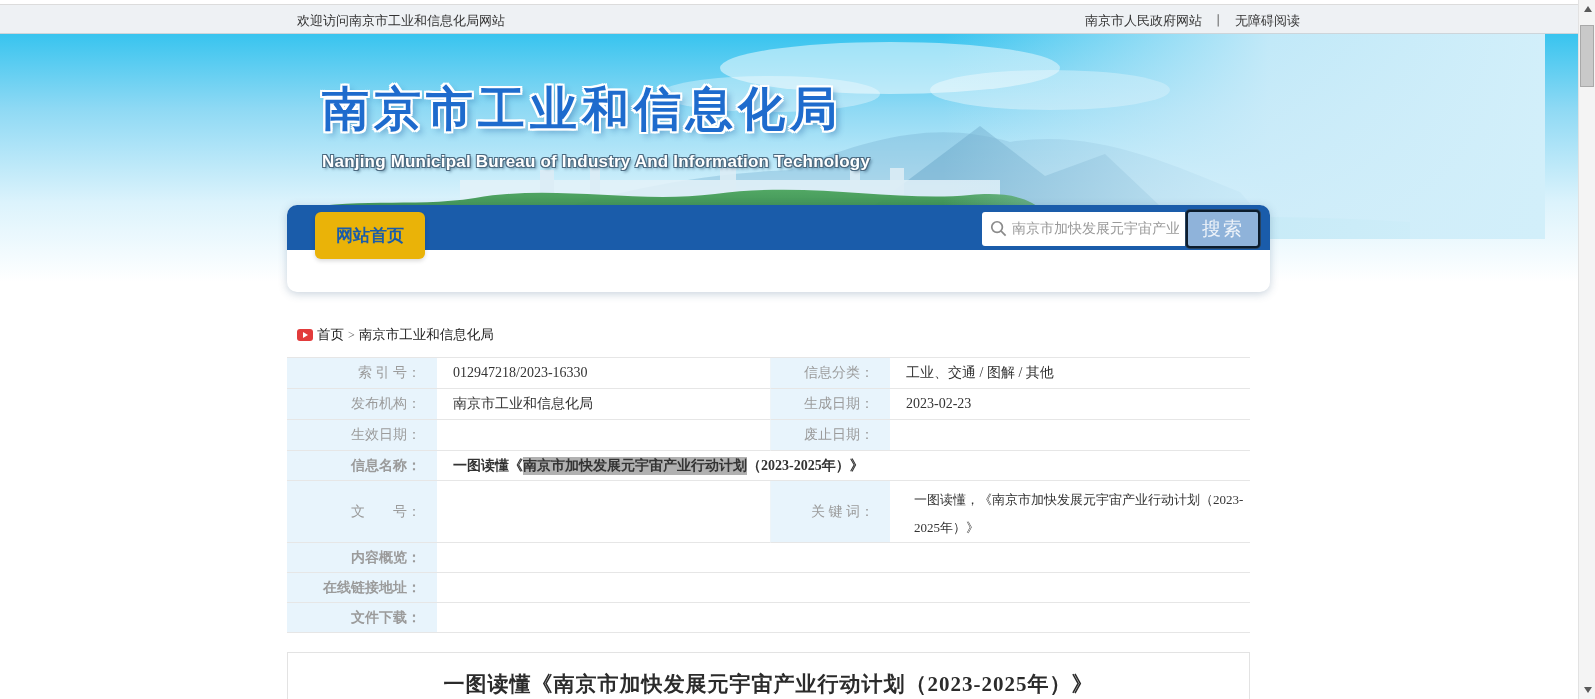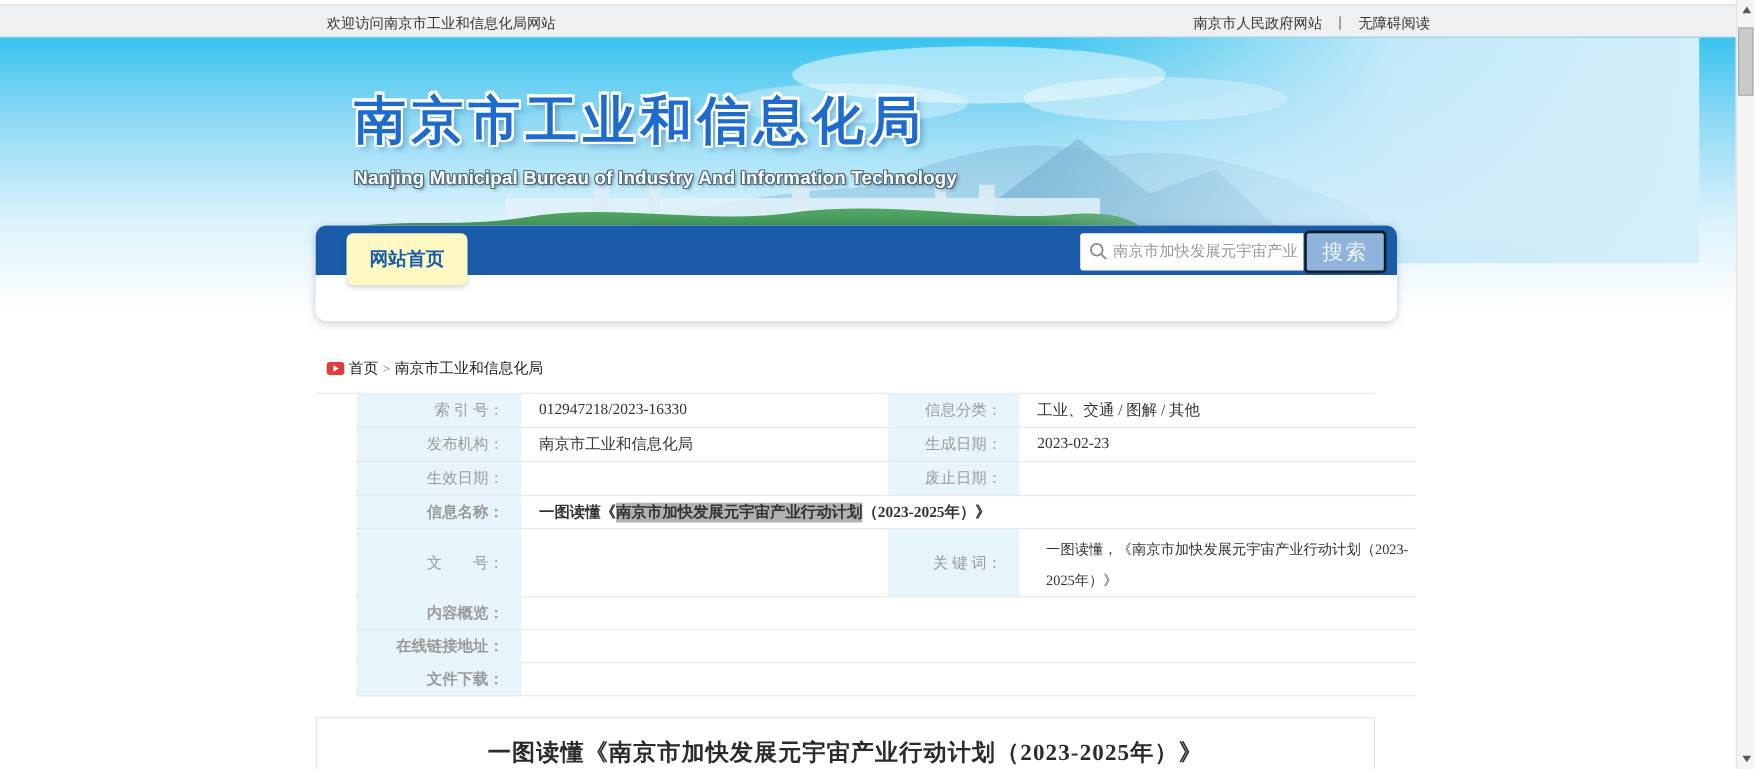--- a/index.html
+++ b/index.html
@@ -46,21 +46,21 @@
   .navwrap {
     position:absolute; left:287px; top:205px; width:983px; height:87px;
     background:#fff; border-radius:10px; box-shadow:0 2px 8px rgba(40,80,120,.25);
   }
   .navbar {
     position:relative; height:45px; background:var(--nav-blue);
     border-radius:10px 10px 0 0;
   }
   .tab-active {
     position:absolute; left:28px; top:7px; width:110px; height:47px; z-index:2;
-    background:#fef9c3; border-radius:6px; display:flex; align-items:center; justify-content:center;
+    background:#eab308; border-radius:6px; display:flex; align-items:center; justify-content:center;
     font-size:17px; font-weight:bold; color:var(--nav-blue); cursor:pointer;
     box-shadow:0 2px 4px rgba(0,0,0,.15);
   }
   .nav-items { position:absolute; left:168px; top:0; height:45px; display:flex; gap:55px; align-items:center; }
   .nav-item { color:#fff; font-size:17px; font-weight:bold; cursor:pointer; white-space:nowrap; }
   .search { position:absolute; right:10px; top:5px; display:flex; align-items:center; }
   .search-box { position:relative; }
   .search-input {
     width:203px; height:34px; border:none; border-radius:3px 0 0 3px;
     padding:0 6px 0 30px; font-size:14px; color:#999; background:#fff; outline:none;
@@ -92,21 +92,21 @@
     width:0; height:0; border-left:5px solid #fff; border-top:3px solid transparent; border-bottom:3px solid transparent;
   }
   .breadcrumb a { color:#222; text-decoration:none; cursor:pointer; }
   .crumb-sep { color:#555; font-size:12px; }
 
   
   .info-table {
     position:absolute; left:287px; top:357px; width:963px;
     border-top:1px solid #e6e6e6; font-family:"Liberation Serif", serif; font-size:14px;
   }
-  .trow { display:grid; grid-template-columns:150px 333px 120px 360px;margin-left:37px; }
+  .trow { display:grid; grid-template-columns:150px 333px 120px 360px; }
   .trow.span { grid-template-columns:150px 813px;font-weight:bold; }
   .cell { border-bottom:1px solid #e6e6e6; display:flex; align-items:center; min-height:30px; }
   .lbl { background:var(--label-bg); color:var(--label-text); justify-content:flex-end; padding-right:16px; white-space:nowrap; }
   .lbl2 { border-left:1px solid #eef4f8; }
   .val { color:#333; padding-left:16px; }
   .h31 { height:31px; } .h30 { height:30px; } .h62 { height:62px; }
   .kw-val { display:block; padding:5px 6px 0 24px; line-height:28px; font-size:13px; align-items:flex-start; }
   .hl { background:var(--highlight-gray); }
 
   

